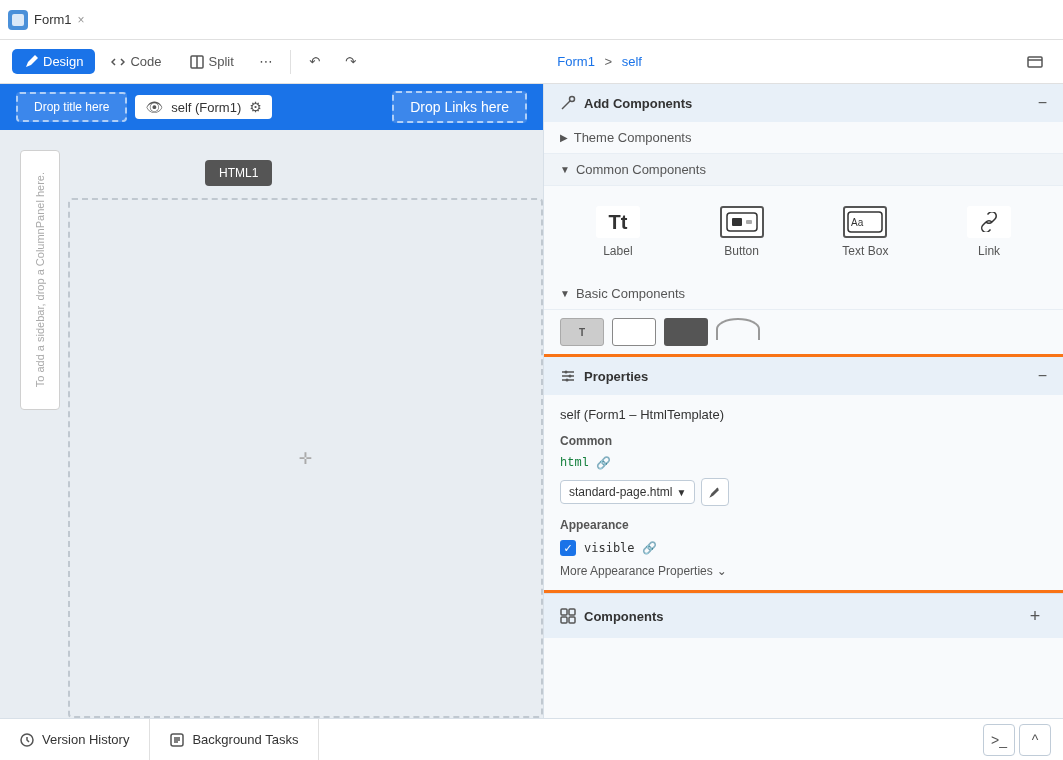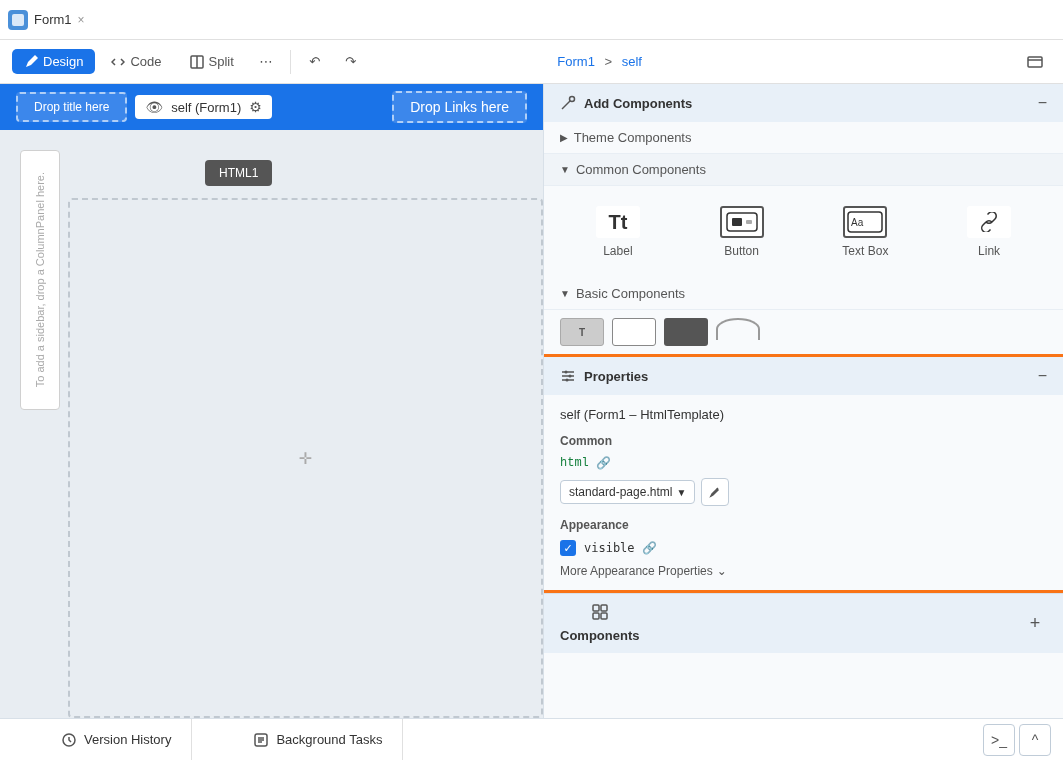--- a/index.html
+++ b/index.html
@@ -190,37 +190,36 @@
     }
 
     
     .components-bottom-header {
       display: flex; align-items: center; justify-content: space-between;
       padding: 10px 16px; background: #e8f0f8; cursor: pointer;
       border-top: 1px solid #d8e0e8;
     }
     .components-bottom-title {
       display: flex; align-items: center; gap: 8px;
-      font-size: 13px; font-weight: 600; color: #333; flex-direction: column;
+      font-size: 13px; font-weight: 600; color: #333;
     }
     .plus-btn {
       width: 24px; height: 24px; display: flex; align-items: center; justify-content: center;
       font-size: 18px; color: #555; cursor: pointer;
     }
 
     
     .bottom-bar {
       display: flex; align-items: center; background: #fff;
       border-top: 1px solid #d8e0e8; height: 42px; flex-shrink: 0;
     }
     .bottom-item {
       display: flex; align-items: center; gap: 8px;
       padding: 0 20px; height: 100%; cursor: pointer; font-size: 13px; color: #333;
       border-right: 1px solid #e0e0e0;
-      margin-left: 42px;
     }
     .bottom-right {
       margin-left: auto; display: flex; align-items: center; gap: 4px; padding-right: 12px;
     }
     .bottom-icon-btn {
       width: 32px; height: 32px; display: flex; align-items: center; justify-content: center;
       border: 1px solid #c0ccd8; border-radius: 4px; background: #fff;
       cursor: pointer; font-size: 14px; color: #555;
     }
   </style>

